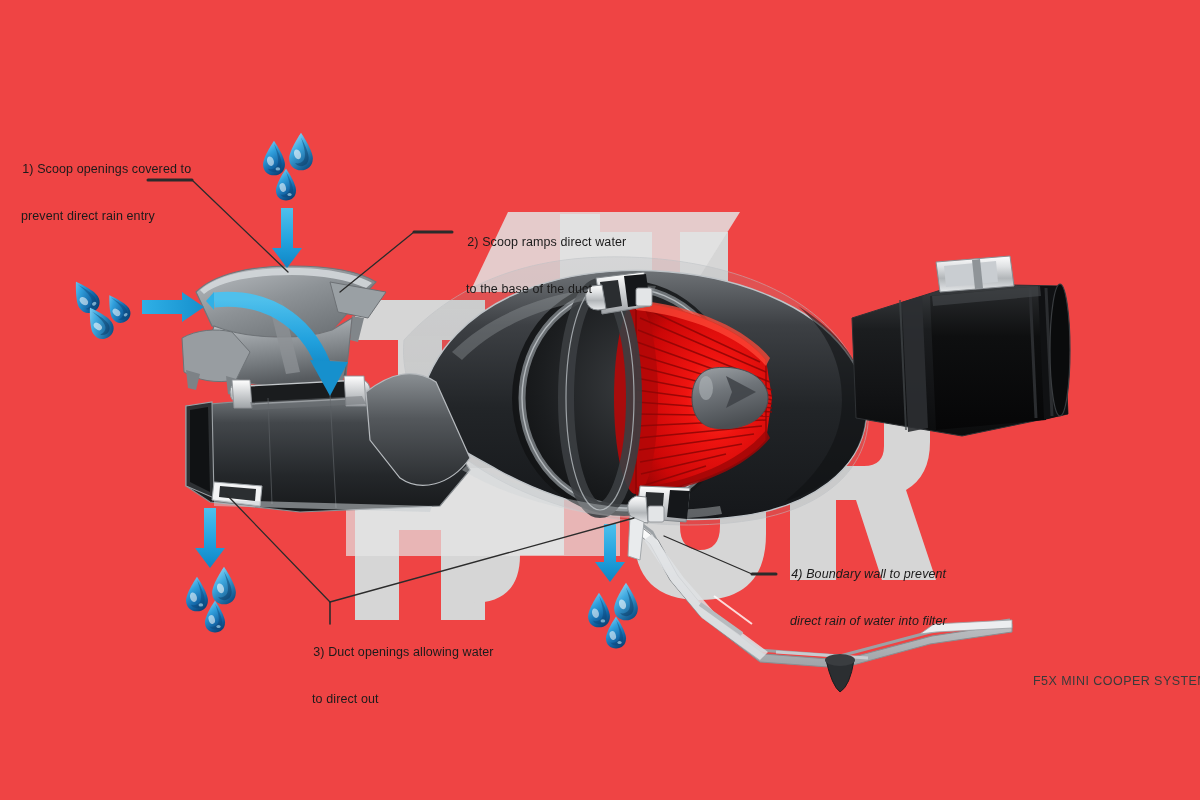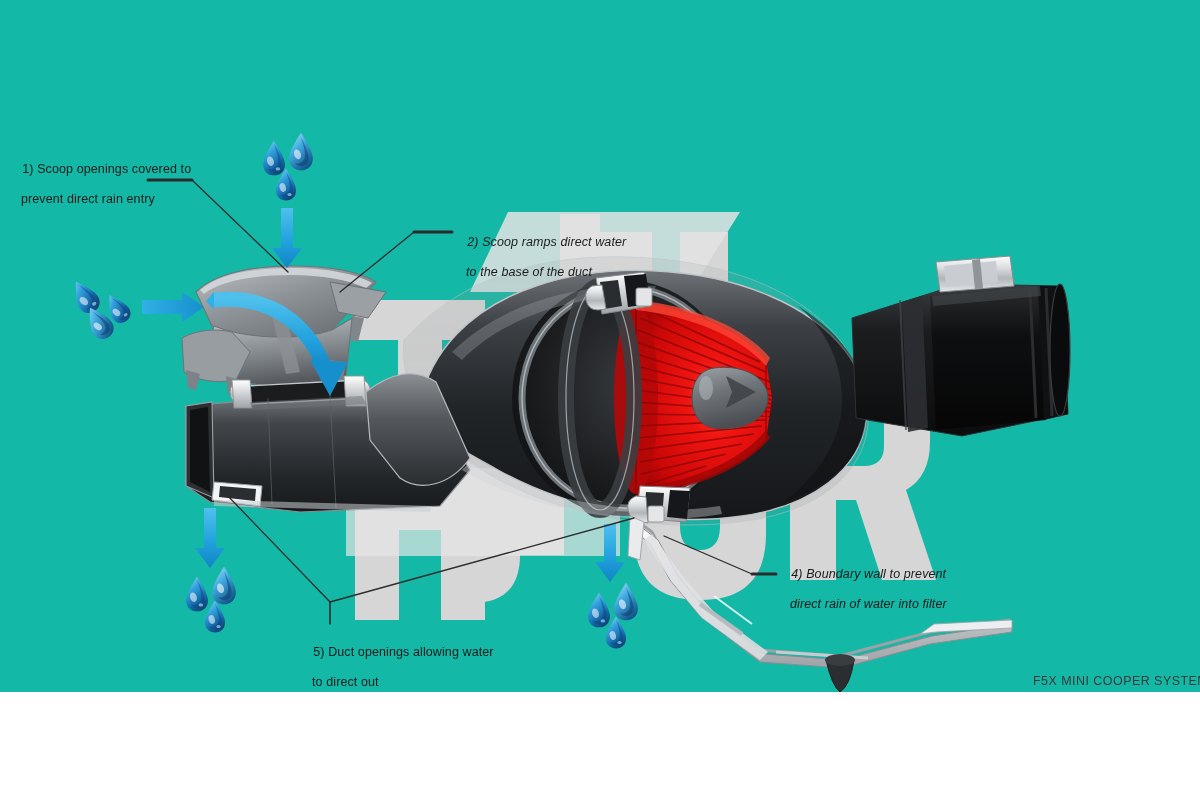--- a/index.html
+++ b/index.html
@@ -7,42 +7,42 @@
     margin: 0;
     padding: 0;
     background: #ffffff;
   }
   body {
     font-family: "Liberation Sans", sans-serif;
   }
   #stage {
     position: relative;
     width: 1200px;
-    height: 692px;
-    background: #14b8a6;
+    height: 800px;
+    background: #ef4444;
     overflow: hidden;
   }
   #scene {
     position: absolute;
     inset: 0;
     width: 1200px;
     height: 800px;
   }
   .callout {
     position: absolute;
     font-family: "Liberation Sans", sans-serif;
     font-size: 12.5px;
     line-height: 15px;
     color: #1b1b1b;
     white-space: pre;
     letter-spacing: 0.1px;
   }
-  .callout .ln2 { display: block; padding-left: 13px; }
+  .callout .ln2 { display: block; padding-left: 13px; margin-top: 17px; }
   #callout-1 { left: 8px;   top: 147px; }
-  #callout-2 { left: 453px; top: 220px; font-style: italic; }
+  #callout-2 { left: 453px; top: 220px; }
   #callout-3 { left: 299px; top: 630px; }
   #callout-4 { left: 777px; top: 552px; font-style: italic; }
   #footer-label {
     position: absolute;
     left: 1033px;
     top: 674px;
     font-family: "Liberation Sans", sans-serif;
     font-size: 12.5px;
     letter-spacing: 0.45px;
     color: #3a3a3a;
@@ -431,21 +431,21 @@
     <span>1) Scoop openings covered to</span>
     <span class="ln2">prevent direct rain entry</span>
   </div>
 
   <div class="callout" id="callout-2">
     <span>2) Scoop ramps direct water</span>
     <span class="ln2">to the base of the duct</span>
   </div>
 
   <div class="callout" id="callout-3">
-    <span>5) Duct openings allowing water</span>
+    <span>3) Duct openings allowing water</span>
     <span class="ln2">to direct out</span>
   </div>
 
   <div class="callout" id="callout-4">
     <span>4) Boundary wall to prevent</span>
     <span class="ln2">direct rain of water into filter</span>
   </div>
 
   <div id="footer-label">F5X MINI COOPER SYSTEM</div>
 

